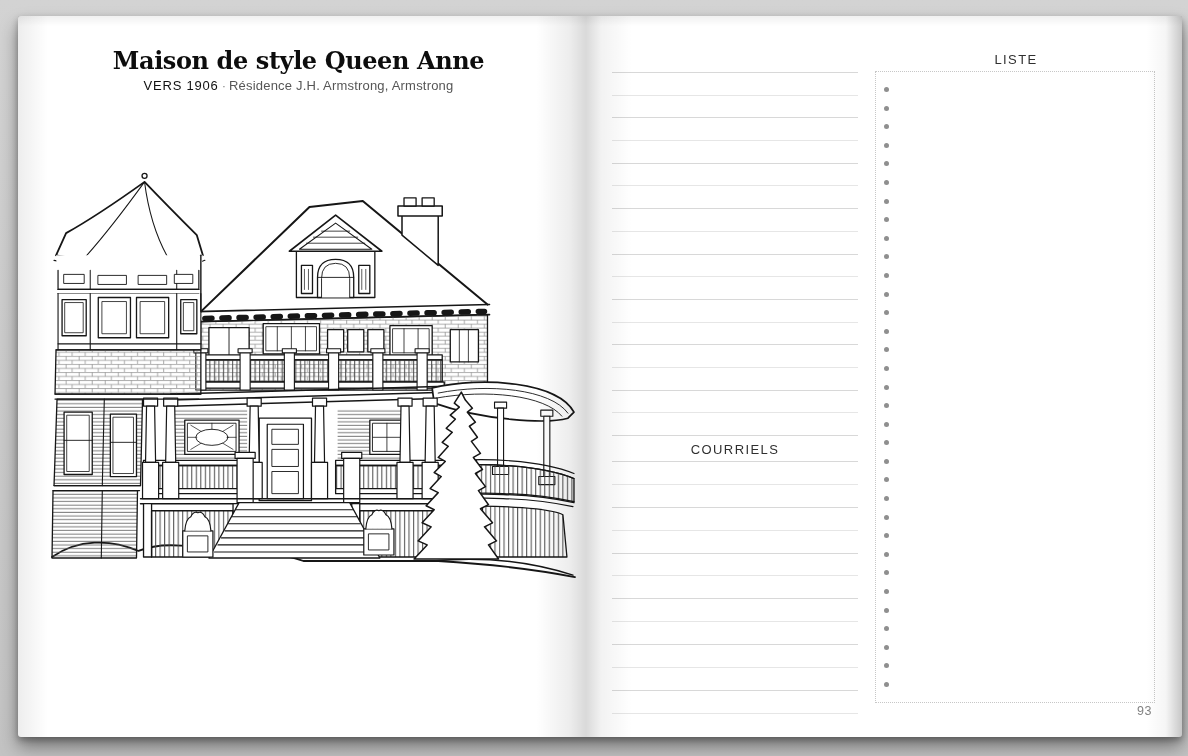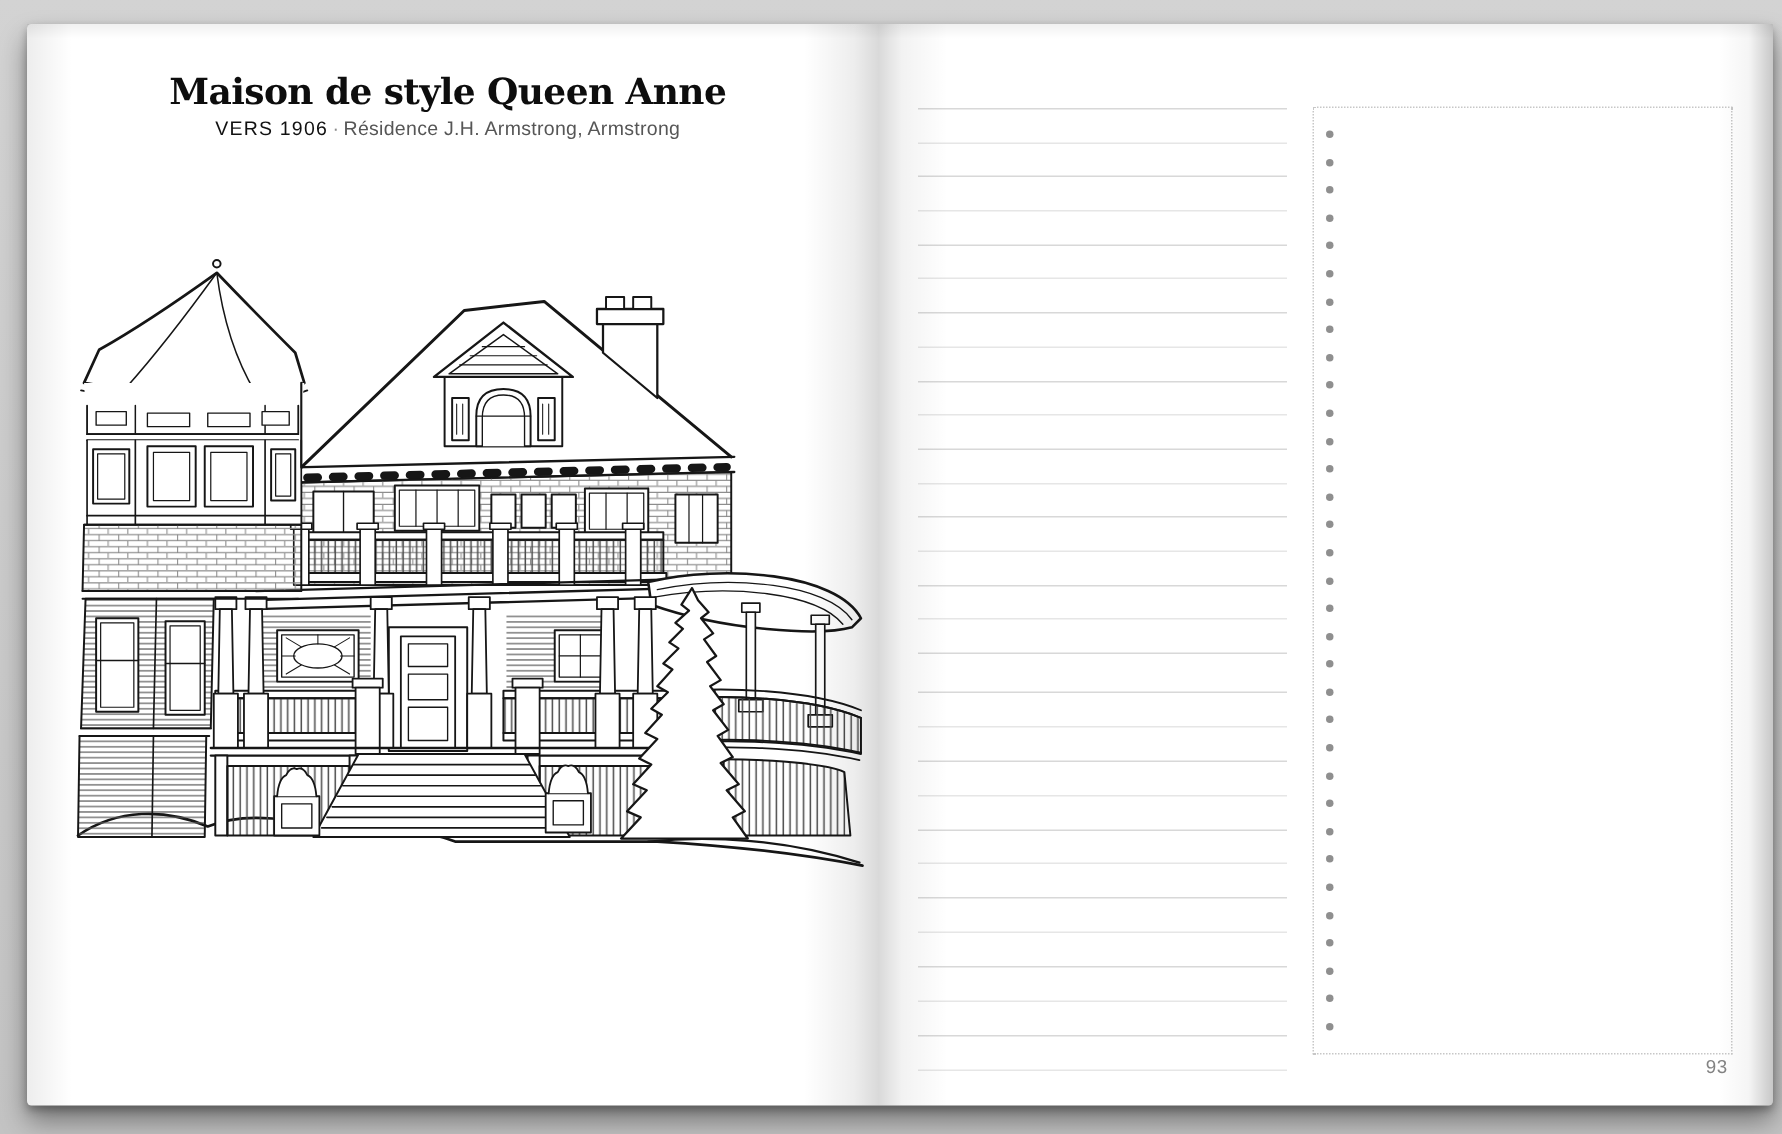--- a/index.html
+++ b/index.html
@@ -326,35 +326,37 @@
       <div class="rule-line"></div>
       <div class="rule-line"></div>
       <div class="rule-line"></div>
       <div class="rule-line"></div>
       <div class="rule-line"></div>
       <div class="rule-line"></div>
       <div class="rule-line"></div>
       <div class="rule-line"></div>
     </div>
 
+  <div id="hdr-courriels" class="section-header">COURRIELS</div>
   <div id="email-rules" class="rules">
     <div class="rule-line"></div>
   <div class="rule-line"></div>
       <div class="rule-line"></div>
       <div class="rule-line"></div>
       <div class="rule-line"></div>
       <div class="rule-line"></div>
       <div class="rule-line"></div>
       <div class="rule-line"></div>
       <div class="rule-line"></div>
       <div class="rule-line"></div>
       <div class="rule-line"></div>
       <div class="rule-line"></div>
     </div>
 
+  <div id="hdr-liste" class="section-header">LISTE</div>
   <div id="liste-box"></div>
   <div id="bullets">
     <div class="bullet"></div>
   <div class="bullet"></div>
       <div class="bullet"></div>
       <div class="bullet"></div>
       <div class="bullet"></div>
       <div class="bullet"></div>
       <div class="bullet"></div>
       <div class="bullet"></div>

